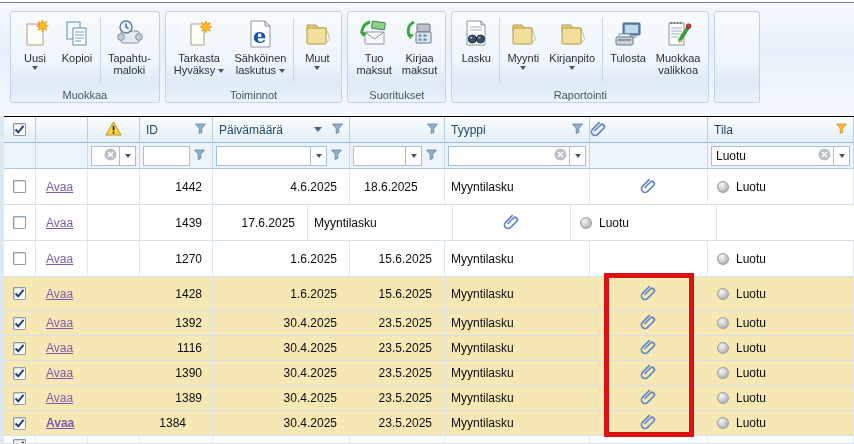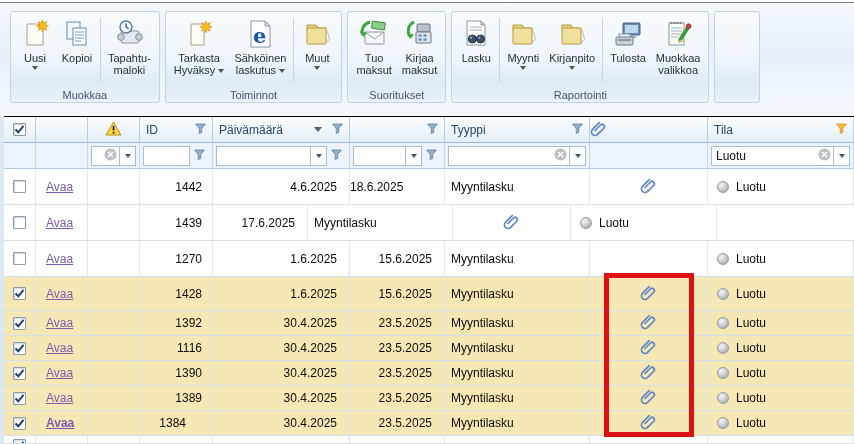--- a/index.html
+++ b/index.html
@@ -383,21 +383,21 @@
         <div class="gcell c-open" style="width: 52px;">
           <span class="link" style="padding-left: 10px;">Avaa</span>
         </div>
         <div class="gcell c-warn" style="width: 52px;"></div>
         <div class="gcell c-id" style="width: 73px; justify-content: flex-end; padding-right: 10px;">
           <span>1442</span>
         </div>
         <div class="gcell c-date" style="width: 137px; justify-content: flex-end; padding-right: 12px;">
           <span>4.6.2025</span>
         </div>
-        <div class="gcell c-due" style="width: 95px; justify-content: flex-start; padding-right: 12px;">
+        <div class="gcell c-due" style="width: 95px; justify-content: center; padding-right: 12px;">
           <span>18.6.2025</span>
         </div>
         <div class="gcell c-type" style="width: 145px; padding-left: 6px;">
           <span>Myyntilasku</span>
         </div>
         <div class="gcell c-clip" style="width: 118px;">
           <span><svg width="17" height="17" viewBox="0 0 17 17">
               <path d="M5 10.5 L10.5 5 a2.3 2.3 0 0 1 3.25 3.25 L7.6 14.4 a3.6 3.6 0 0 1 -5.1 -5.1 L9.2 2.6" fill="none" stroke="#5f86c8" stroke-width="1.7" stroke-linecap="round"></path>
             </svg></span>
         </div>

